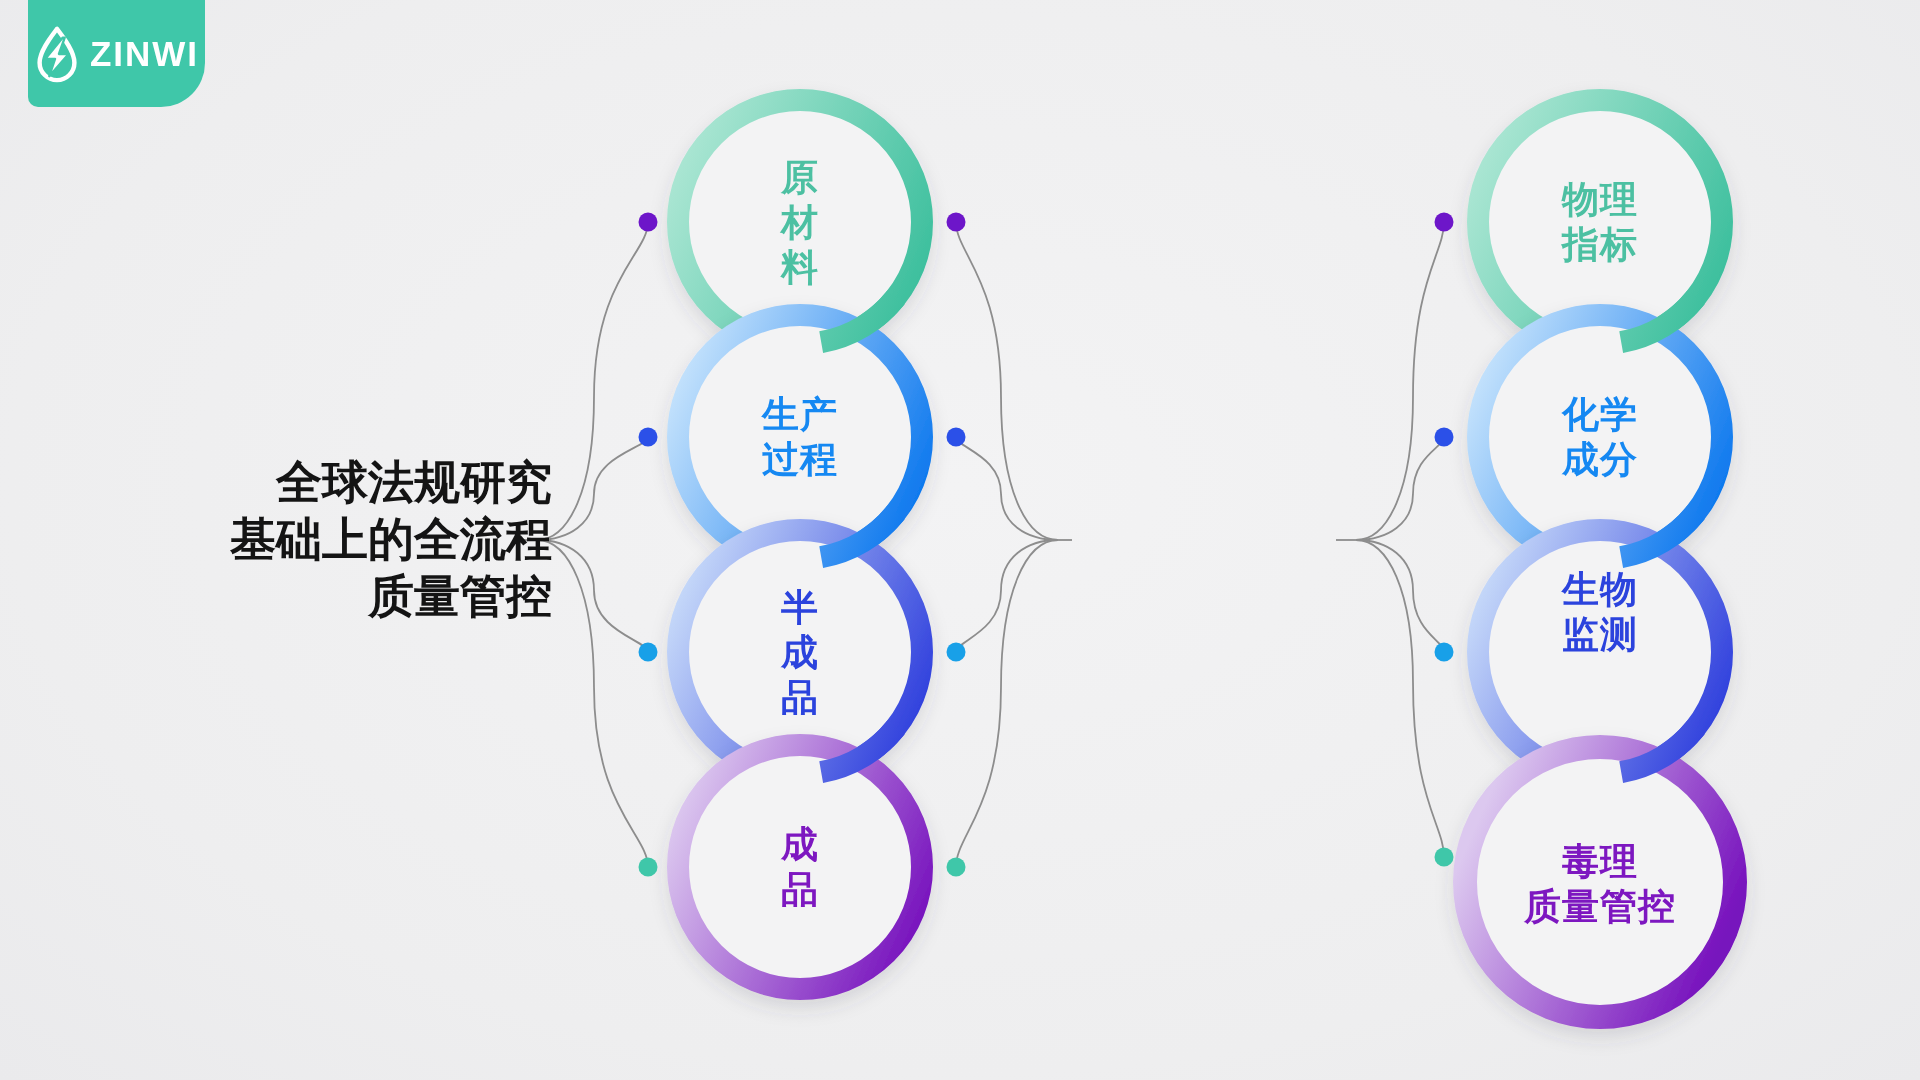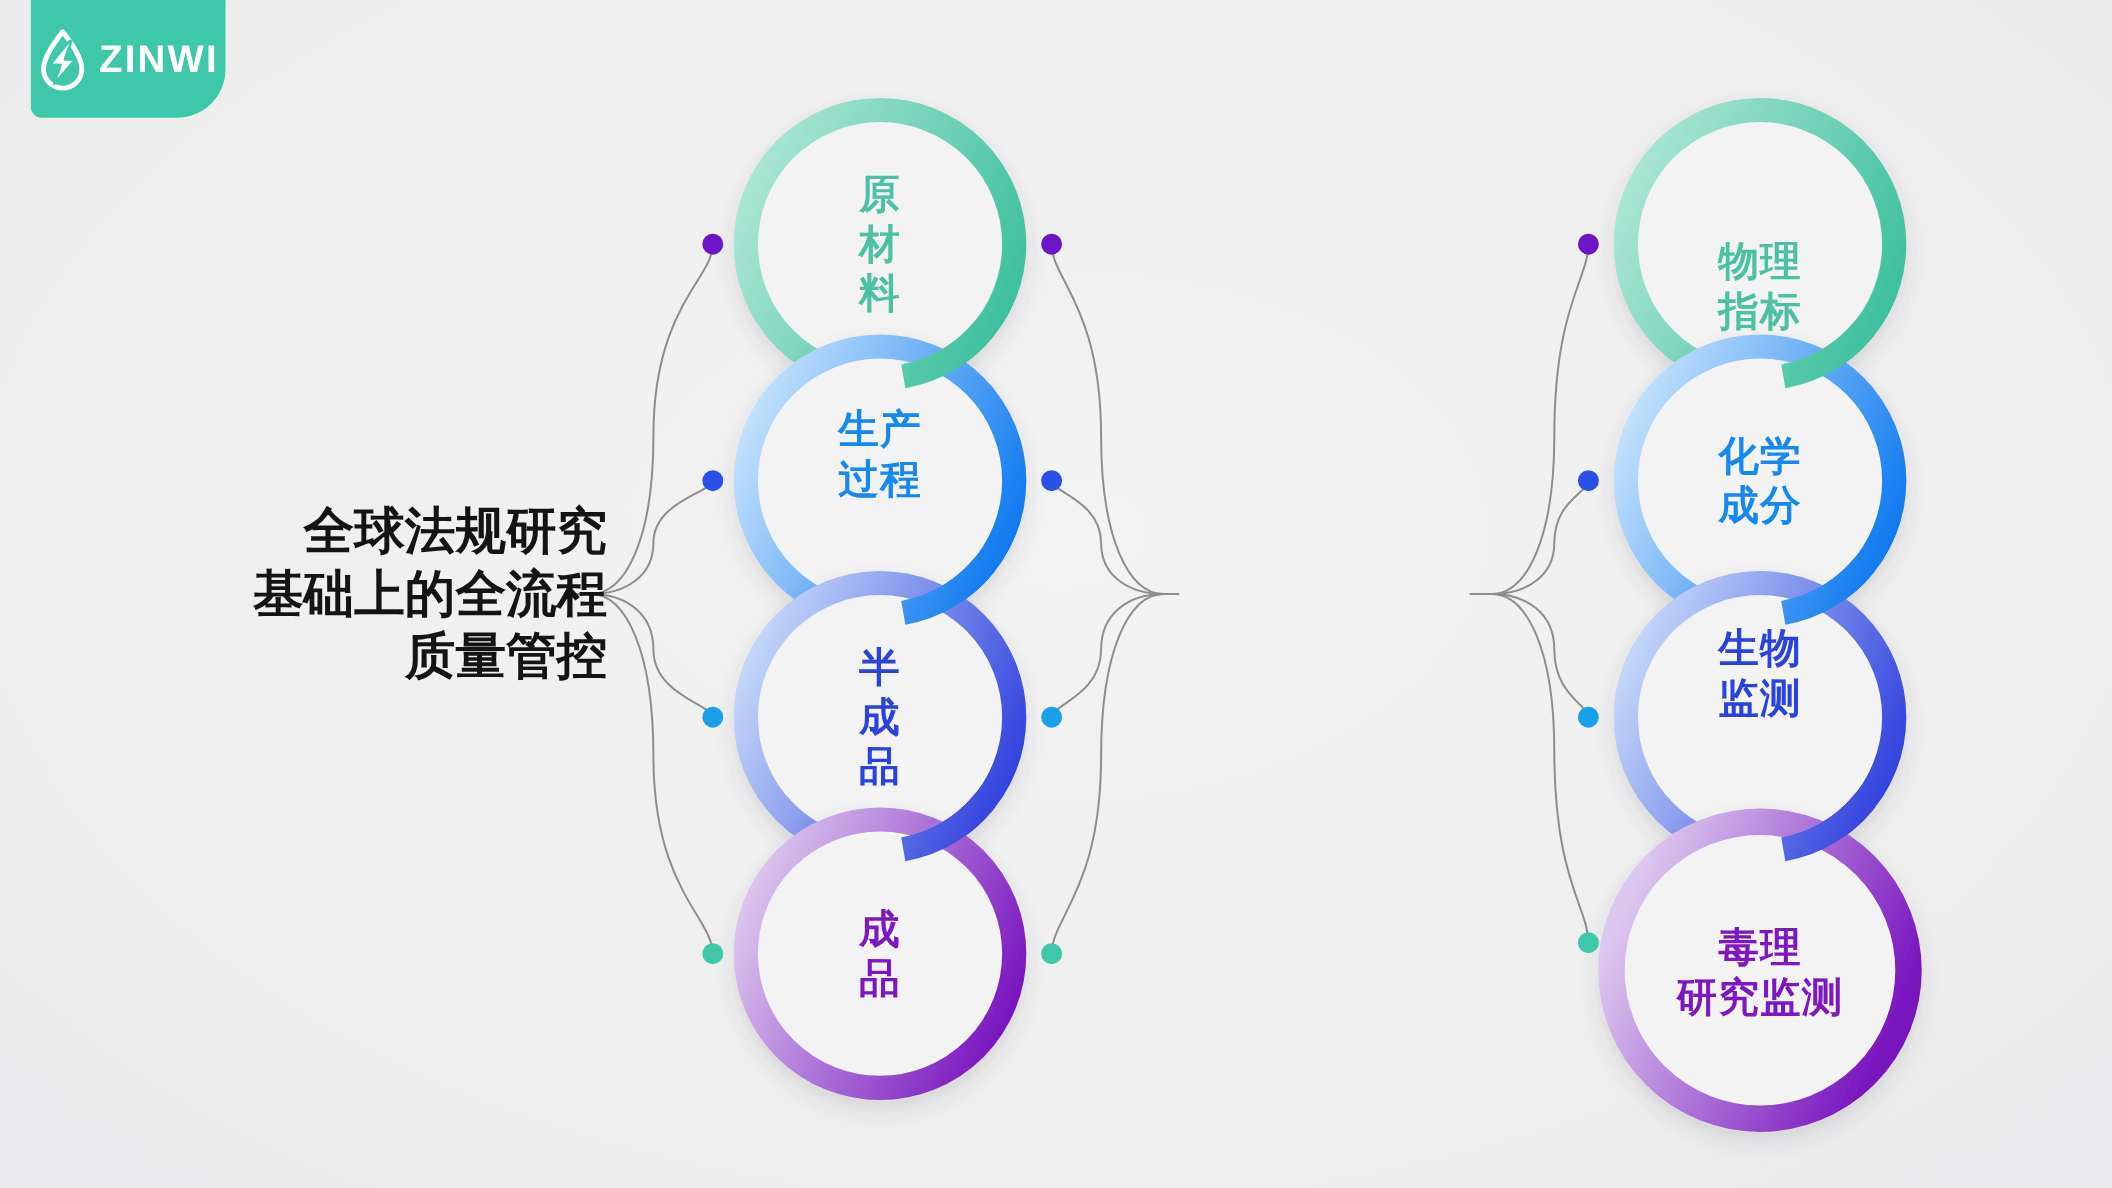--- a/index.html
+++ b/index.html
@@ -130,30 +130,30 @@
   </div>
 
   <div class="headline left" style="color: rgb(20, 20, 20);">全球法规研究
 基础上的全流程
 质量管控</div>
 
 
   <div class="clabel" style="left: 800px; top: 222px; color: rgb(76, 192, 162);">原
 材
 料</div>
-  <div class="clabel" style="left: 800px; top: 413px; color: rgb(21, 136, 242);">生产
+  <div class="clabel" style="left: 800px; top: 437px; color: rgb(21, 136, 242);">生产
 过程</div>
   <div class="clabel" style="left: 800px; top: 652px; color: rgb(43, 67, 221);">半
 成
 品</div>
   <div class="clabel" style="left: 800px; top: 867px; color: rgb(125, 23, 192);">成
 品</div>
 
-  <div class="clabel" style="left: 1600px; top: 222px; color: rgb(76, 192, 162); margin-top: 38px;">物理
+  <div class="clabel" style="left: 1600px; top: 222px; color: rgb(76, 192, 162);">物理
 指标</div>
   <div class="clabel" style="left: 1600px; top: 437px; color: rgb(21, 136, 242); text-align: center;">化学
 成分</div>
   <div class="clabel" style="left: 1600px; top: 612px; color: rgb(43, 67, 221);">生物
 监测</div>
   <div class="clabel" style="left: 1600px; top: 884px; color: rgb(125, 23, 192);">毒理
-研究监测</div>
+质量管控</div>
 
 </div>
 
 </body></html>

